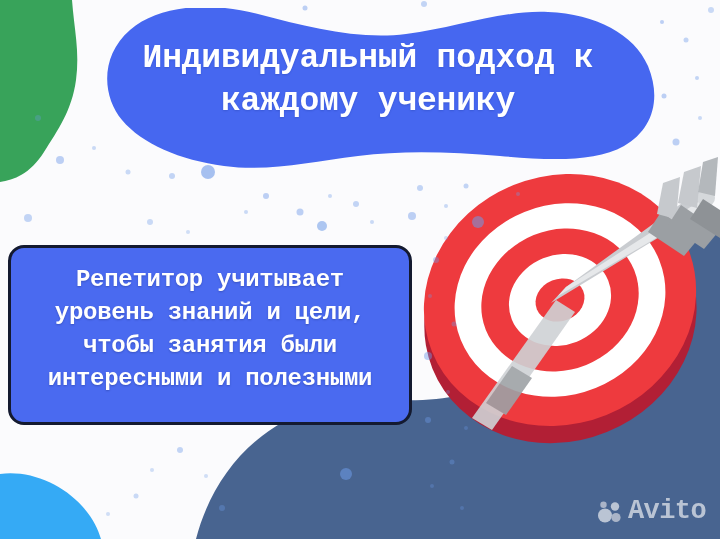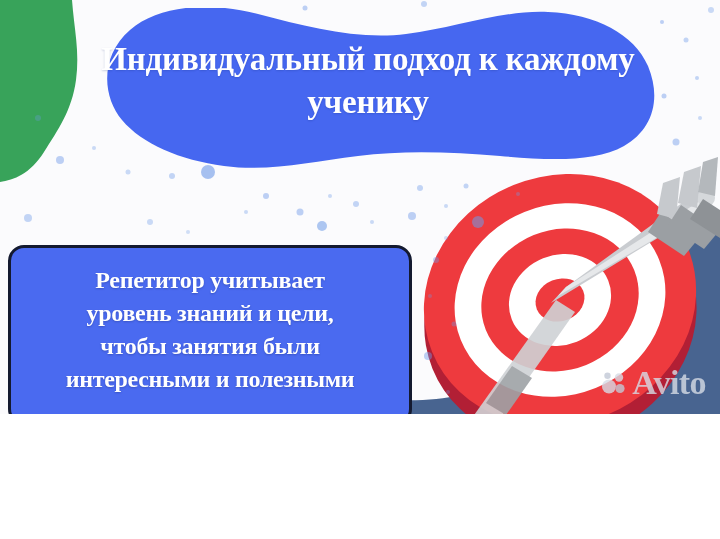--- a/index.html
+++ b/index.html
@@ -4,24 +4,24 @@
 <title>Индивидуальный подход к каждому ученику</title>
 <style>
   html, body {
     margin: 0;
     padding: 0;
     background: #ffffff;
   }
   #poster {
     position: relative;
     width: 720px;
-    height: 414px;
+    height: 539px;
     overflow: hidden;
     background: #000000;
-    font-family: Liberation Serif, serif;
+    font-family: Liberation Mono, monospace;
     user-select: none;
   }
   #bg-layer, #art-layer, #dots-layer {
     position: absolute;
     inset: 0;
     width: 720px;
     height: 539px;
   }
   #dots-layer { pointer-events: none; }
 
@@ -80,21 +80,21 @@
     right: 14px;
     bottom: 14px;
     display: flex;
     align-items: center;
     gap: 5px;
     opacity: 0.80;
   }
   .wm-mark { display: block; }
   .wm-text {
     color: #d7dce6;
-    font-size: 34px;
+    font-size: 27px;
     font-weight: bold;
     line-height: 1;
     letter-spacing: -0.6px;
   }
 </style>
 </head>
 <body>
 
 <div id="poster">
 

